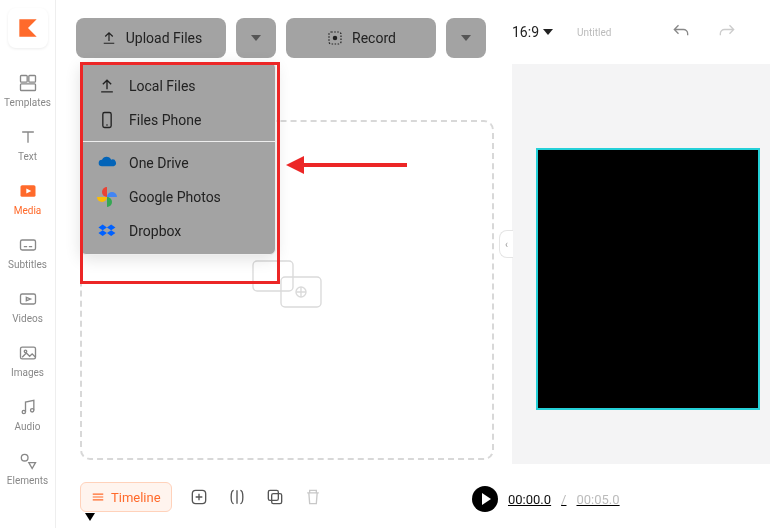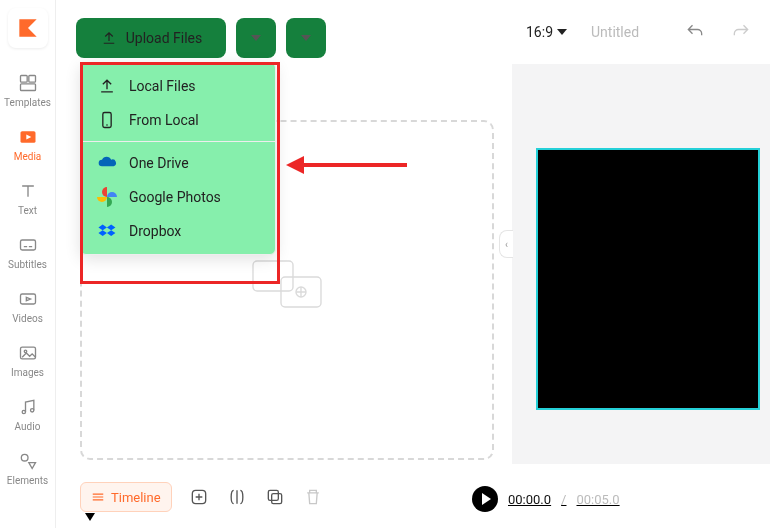--- a/index.html
+++ b/index.html
@@ -7,49 +7,49 @@
   
   .sidebar { position: absolute; left: 0; top: 0; width: 56px; height: 528px; background: #fff; border-right: 1px solid #eee; display: flex; flex-direction: column; align-items: center; padding-top: 8px; }
   .logo { width: 40px; height: 40px; border-radius: 8px; background: #fff; display: flex; align-items: center; justify-content: center; margin-bottom: 16px; box-shadow: 0 1px 3px rgba(0,0,0,.08); }
   .logo svg { width: 26px; height: 26px; }
   .side-item { width: 48px; display: flex; flex-direction: column; align-items: center; padding: 8px 0 10px; color: #888; font-size: 10px; cursor: pointer; border-radius: 8px; }
   .side-item.active { color: #ff6a2b; }
   .side-item .ic { width: 22px; height: 22px; display: flex; align-items: center; justify-content: center; margin-bottom: 3px; }
   .side-item .ic svg { width: 20px; height: 20px; stroke: currentColor; fill: none; stroke-width: 1.6; }
 
   .topbar { position: absolute; left: 76px; top: 18px; display: flex; gap: 10px; }
-  .btn { height: 40px; background: #15803d; border-radius: 8px; display: flex; align-items: center; justify-content: center; font-size: 14px; color: #222; cursor: pointer; }
+  .btn { height: 40px; background: #a3a3a3; border-radius: 8px; display: flex; align-items: center; justify-content: center; font-size: 14px; color: #222; cursor: pointer; }
   .btn-main { width: 150px; gap: 8px; }
   .btn-caret { width: 40px; }
   .caret { display:inline-block; width:0; height:0; border-left:5px solid transparent; border-right:5px solid transparent; border-top:6px solid #555; }
   .ic-sm { width:18px; height:18px; display:inline-flex; align-items:center; justify-content:center; }
   .ic-sm svg { width:18px; height:18px; stroke:#222; fill:none; stroke-width:1.6; }
 
-  .header-right { position: absolute; right: 2px; top: 0; width: 258px; height: 64px; display: flex; align-items: center; padding: 0 16px; gap: 24px; }
+  .header-right { position: absolute; right: 16px; top: 0; width: 258px; height: 64px; display: flex; align-items: center; padding: 0 16px; gap: 24px; }
   .aspect { font-size: 14px; color: #222; display:flex; align-items:center; gap:4px; cursor:pointer; }
-  .untitled { font-size: 14px; color: #bbb; flex:1; }
+  .untitled { font-size: 10px; color: #bbb; flex:1; }
   .hdr-ic { width: 22px; height: 22px; display:flex; align-items:center; justify-content:center; color:#888; cursor:pointer; }
   .hdr-ic svg { width:20px; height:20px; stroke:currentColor; fill:none; stroke-width:1.6; }
 
   .clip-bar { position:absolute; right:0; top:60px; width:258px; height:34px; display:flex; align-items:center; padding-left:22px; gap:14px; }
   .dot { width:16px; height:16px; border-radius:50%; background:#000; }
   .dur { display:flex; align-items:center; gap:6px; font-size:13px; color:#222; }
   .dur svg { width:16px; height:16px; stroke:#222; fill:none; stroke-width:1.6; }
 
   .right-panel { position:absolute; right:0; top:64px; width:258px; height:400px; background:#f4f4f5; }
   .preview { position:absolute; left:26px; top:86px; width:220px; height:258px; background:#000; outline:2px solid #25d0d8; }
 
   .expand-handle { position:absolute; left:499px; top:230px; width:14px; height:28px; border:1px solid #e5e5e5; border-right:none; border-radius:8px 0 0 8px; background:#fff; display:flex; align-items:center; justify-content:center; color:#999; font-size:10px; cursor:pointer; }
 
   .dropzone { position:absolute; left:80px; top:120px; width:414px; height:340px; border:2px dashed #d8d8d8; border-radius:10px; display:flex; flex-direction:column; align-items:center; justify-content:center; color:#666; font-size:14px; text-align:center; padding:0 20px; }
   .dz-icon { width:72px; height:62px; margin-bottom:20px; opacity:.55; }
   .dz-icon svg { width:100%; height:100%; stroke:#bdbdbd; fill:none; stroke-width:1.4; }
   .browse { color:#ff6a2b; text-decoration:underline; cursor:pointer; }
 
-  .dropdown { position:absolute; left:80px; top:62px; width:196px; background:#86efac; border:1px solid #eee; border-radius:6px; box-shadow:0 4px 16px rgba(0,0,0,.12); padding:6px 0; z-index:5; }
+  .dropdown { position:absolute; left:80px; top:62px; width:196px; background:#a3a3a3; border:1px solid #eee; border-radius:6px; box-shadow:0 4px 16px rgba(0,0,0,.12); padding:6px 0; z-index:5; }
   .dd-item { height:34px; display:flex; align-items:center; gap:12px; padding:0 16px; font-size:14px; color:#222; cursor:pointer; }
   .dd-sep { height:1px; background:#eee; margin:4px 0; }
   .dd-ic { width:20px; height:20px; display:flex; align-items:center; justify-content:center; }
   .dd-ic svg { width:20px; height:20px; }
 
   .anno-box { position:absolute; left:80px; top:62px; width:200px; height:222px; border:3px solid #ec2626; pointer-events:none; z-index:6; }
   .arrow { position:absolute; left:282px; top:140px; z-index:6; pointer-events:none; }
 
   .timeline { position:absolute; left:80px; bottom:16px; display:flex; align-items:center; gap:16px; }
   .tl-btn { height:30px; border:1px solid #ffd2bb; background:#fff4ee; color:#ff6a2b; border-radius:6px; padding:0 10px; display:flex; align-items:center; gap:6px; font-size:13px; cursor:pointer; }
@@ -79,36 +79,36 @@
   <div class="side-item">
     <span class="ic">
         <svg viewBox="0 0 24 24">
           <rect x="3" y="3" width="8" height="8" rx="1"></rect>
           <rect x="13" y="3" width="8" height="8" rx="1"></rect>
           <rect x="3" y="13" width="18" height="8" rx="1"></rect>
         </svg>
       </span>
     <span>Templates</span>
   </div>
+  <div class="side-item">
+    <span class="ic">
+        <svg viewBox="0 0 24 24">
+          <path d="M5 6 H19 M12 6 V19"></path>
+        </svg>
+      </span>
+    <span>Text</span>
+  </div>
   <div class="side-item active">
     <span class="ic">
         <svg viewBox="0 0 24 24">
           <rect x="3" y="5" width="18" height="14" rx="2" fill="#ff6a2b" stroke="none"></rect>
           <path d="M10 9 L16 12 L10 15 Z" fill="#fff" stroke="none"></path>
         </svg>
       </span>
     <span>Media</span>
-  </div>
-  <div class="side-item">
-    <span class="ic">
-        <svg viewBox="0 0 24 24">
-          <path d="M5 6 H19 M12 6 V19"></path>
-        </svg>
-      </span>
-    <span>Text</span>
   </div>
   <div class="side-item">
     <span class="ic">
         <svg viewBox="0 0 24 24">
           <rect x="3" y="6" width="18" height="12" rx="2"></rect>
           <path d="M7 14 H11 M13 14 H17"></path>
         </svg>
       </span>
     <span>Subtitles</span>
   </div>
@@ -157,20 +157,29 @@
     <span class="ic-sm">
         <svg viewBox="0 0 24 24">
           <path d="M12 16 V5 M7 10 L12 5 L17 10 M5 19 H19"></path>
         </svg>
       </span>
     <span>Upload Files</span>
   </div>
   <div class="btn btn-caret">
       <span class="caret"></span>
     </div>
+  <div class="btn btn-main">
+    <span class="ic-sm">
+        <svg viewBox="0 0 24 24">
+          <rect x="4" y="4" width="16" height="16" rx="3" stroke-dasharray="2 2"></rect>
+          <circle cx="12" cy="12" r="3" fill="#222" stroke="none"></circle>
+        </svg>
+      </span>
+    <span>Record</span>
+  </div>
   <div class="btn btn-caret">
       <span class="caret"></span>
     </div>
 </div>
 
 <div class="dropzone">
   <div class="dz-icon">
     <svg viewBox="0 0 72 62">
         <rect x="2" y="12" width="40" height="30" rx="4"></rect>
         <rect x="30" y="28" width="40" height="30" rx="4"></rect>
@@ -189,21 +198,21 @@
       </span>
     <span>Local Files</span>
   </div>
   <div class="dd-item">
     <span class="dd-ic">
         <svg viewBox="0 0 24 24" fill="none" stroke="#222" stroke-width="1.6">
           <rect x="7" y="3" width="10" height="18" rx="2"></rect>
           <circle cx="12" cy="18" r="1" fill="#222" stroke="none"></circle>
         </svg>
       </span>
-    <span>From Local</span>
+    <span>Files Phone</span>
   </div>
   <div class="dd-sep"></div>
   <div class="dd-item">
     <span class="dd-ic">
         <svg viewBox="0 0 24 24">
           <path d="M6 16 A4 4 0 0 1 6 8 A6 6 0 0 1 17 8 A4 4 0 0 1 20 16 Z" fill="#0364b8"></path>
         </svg>
       </span>
     <span>One Drive</span>
   </div>

